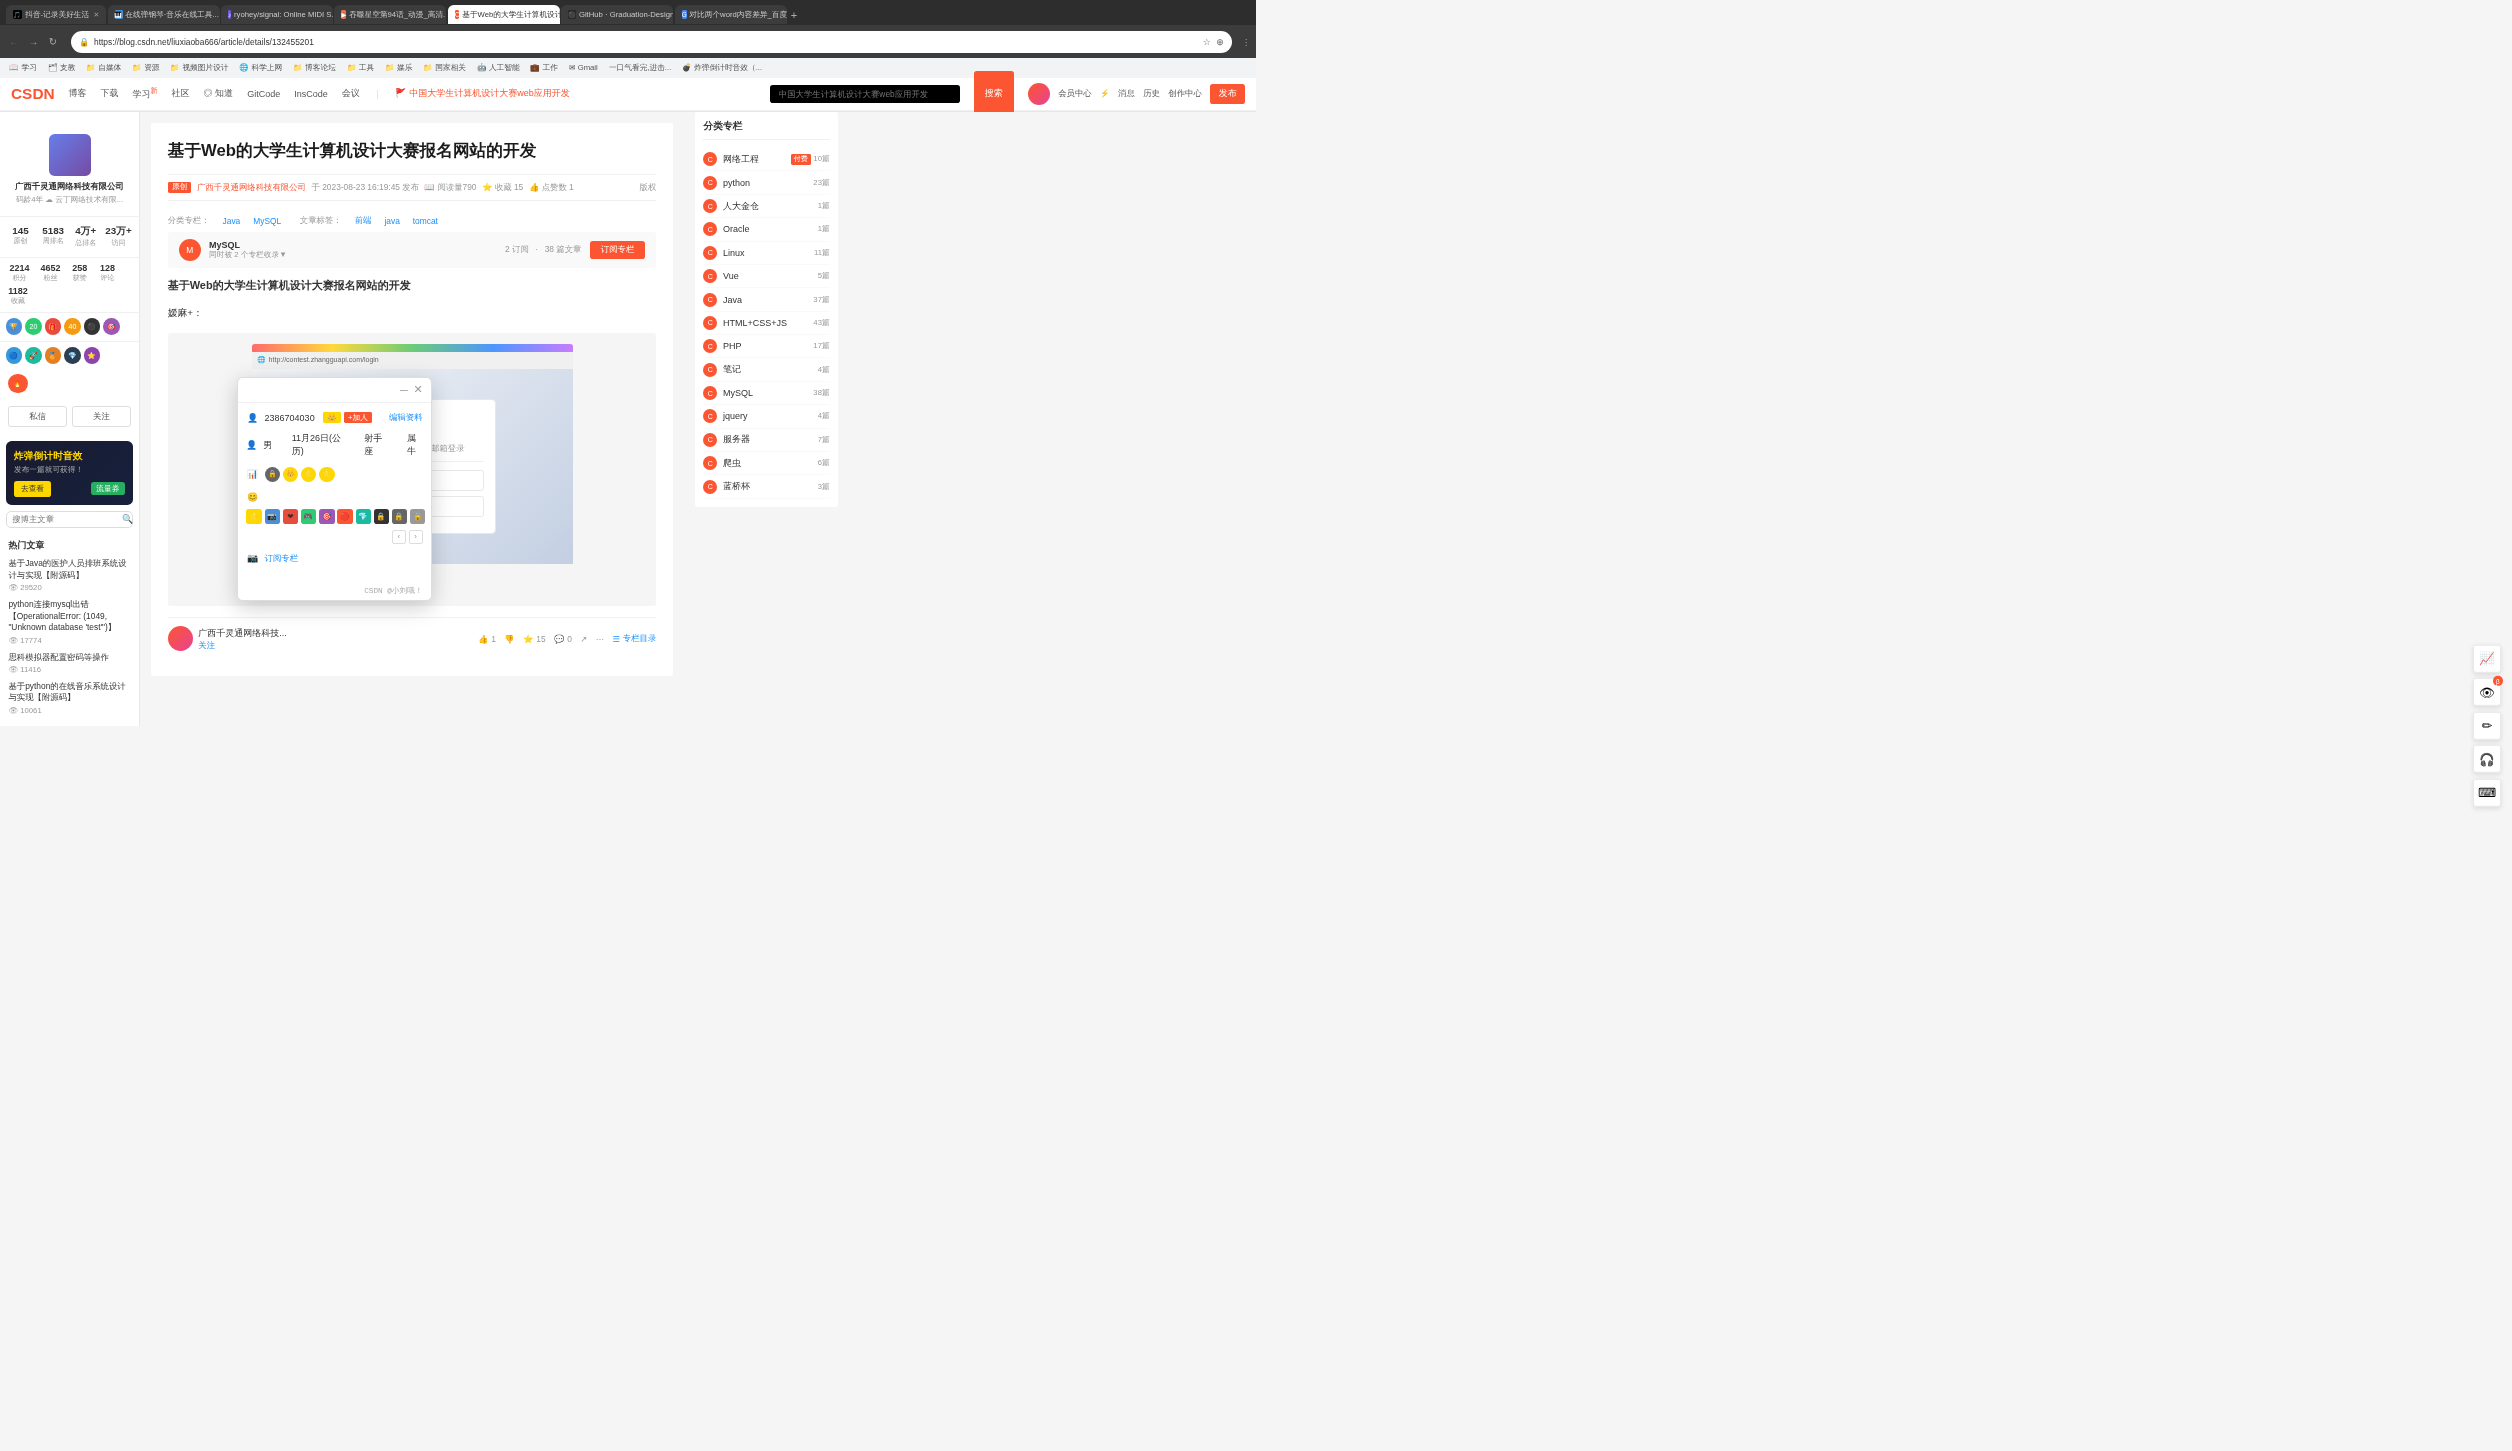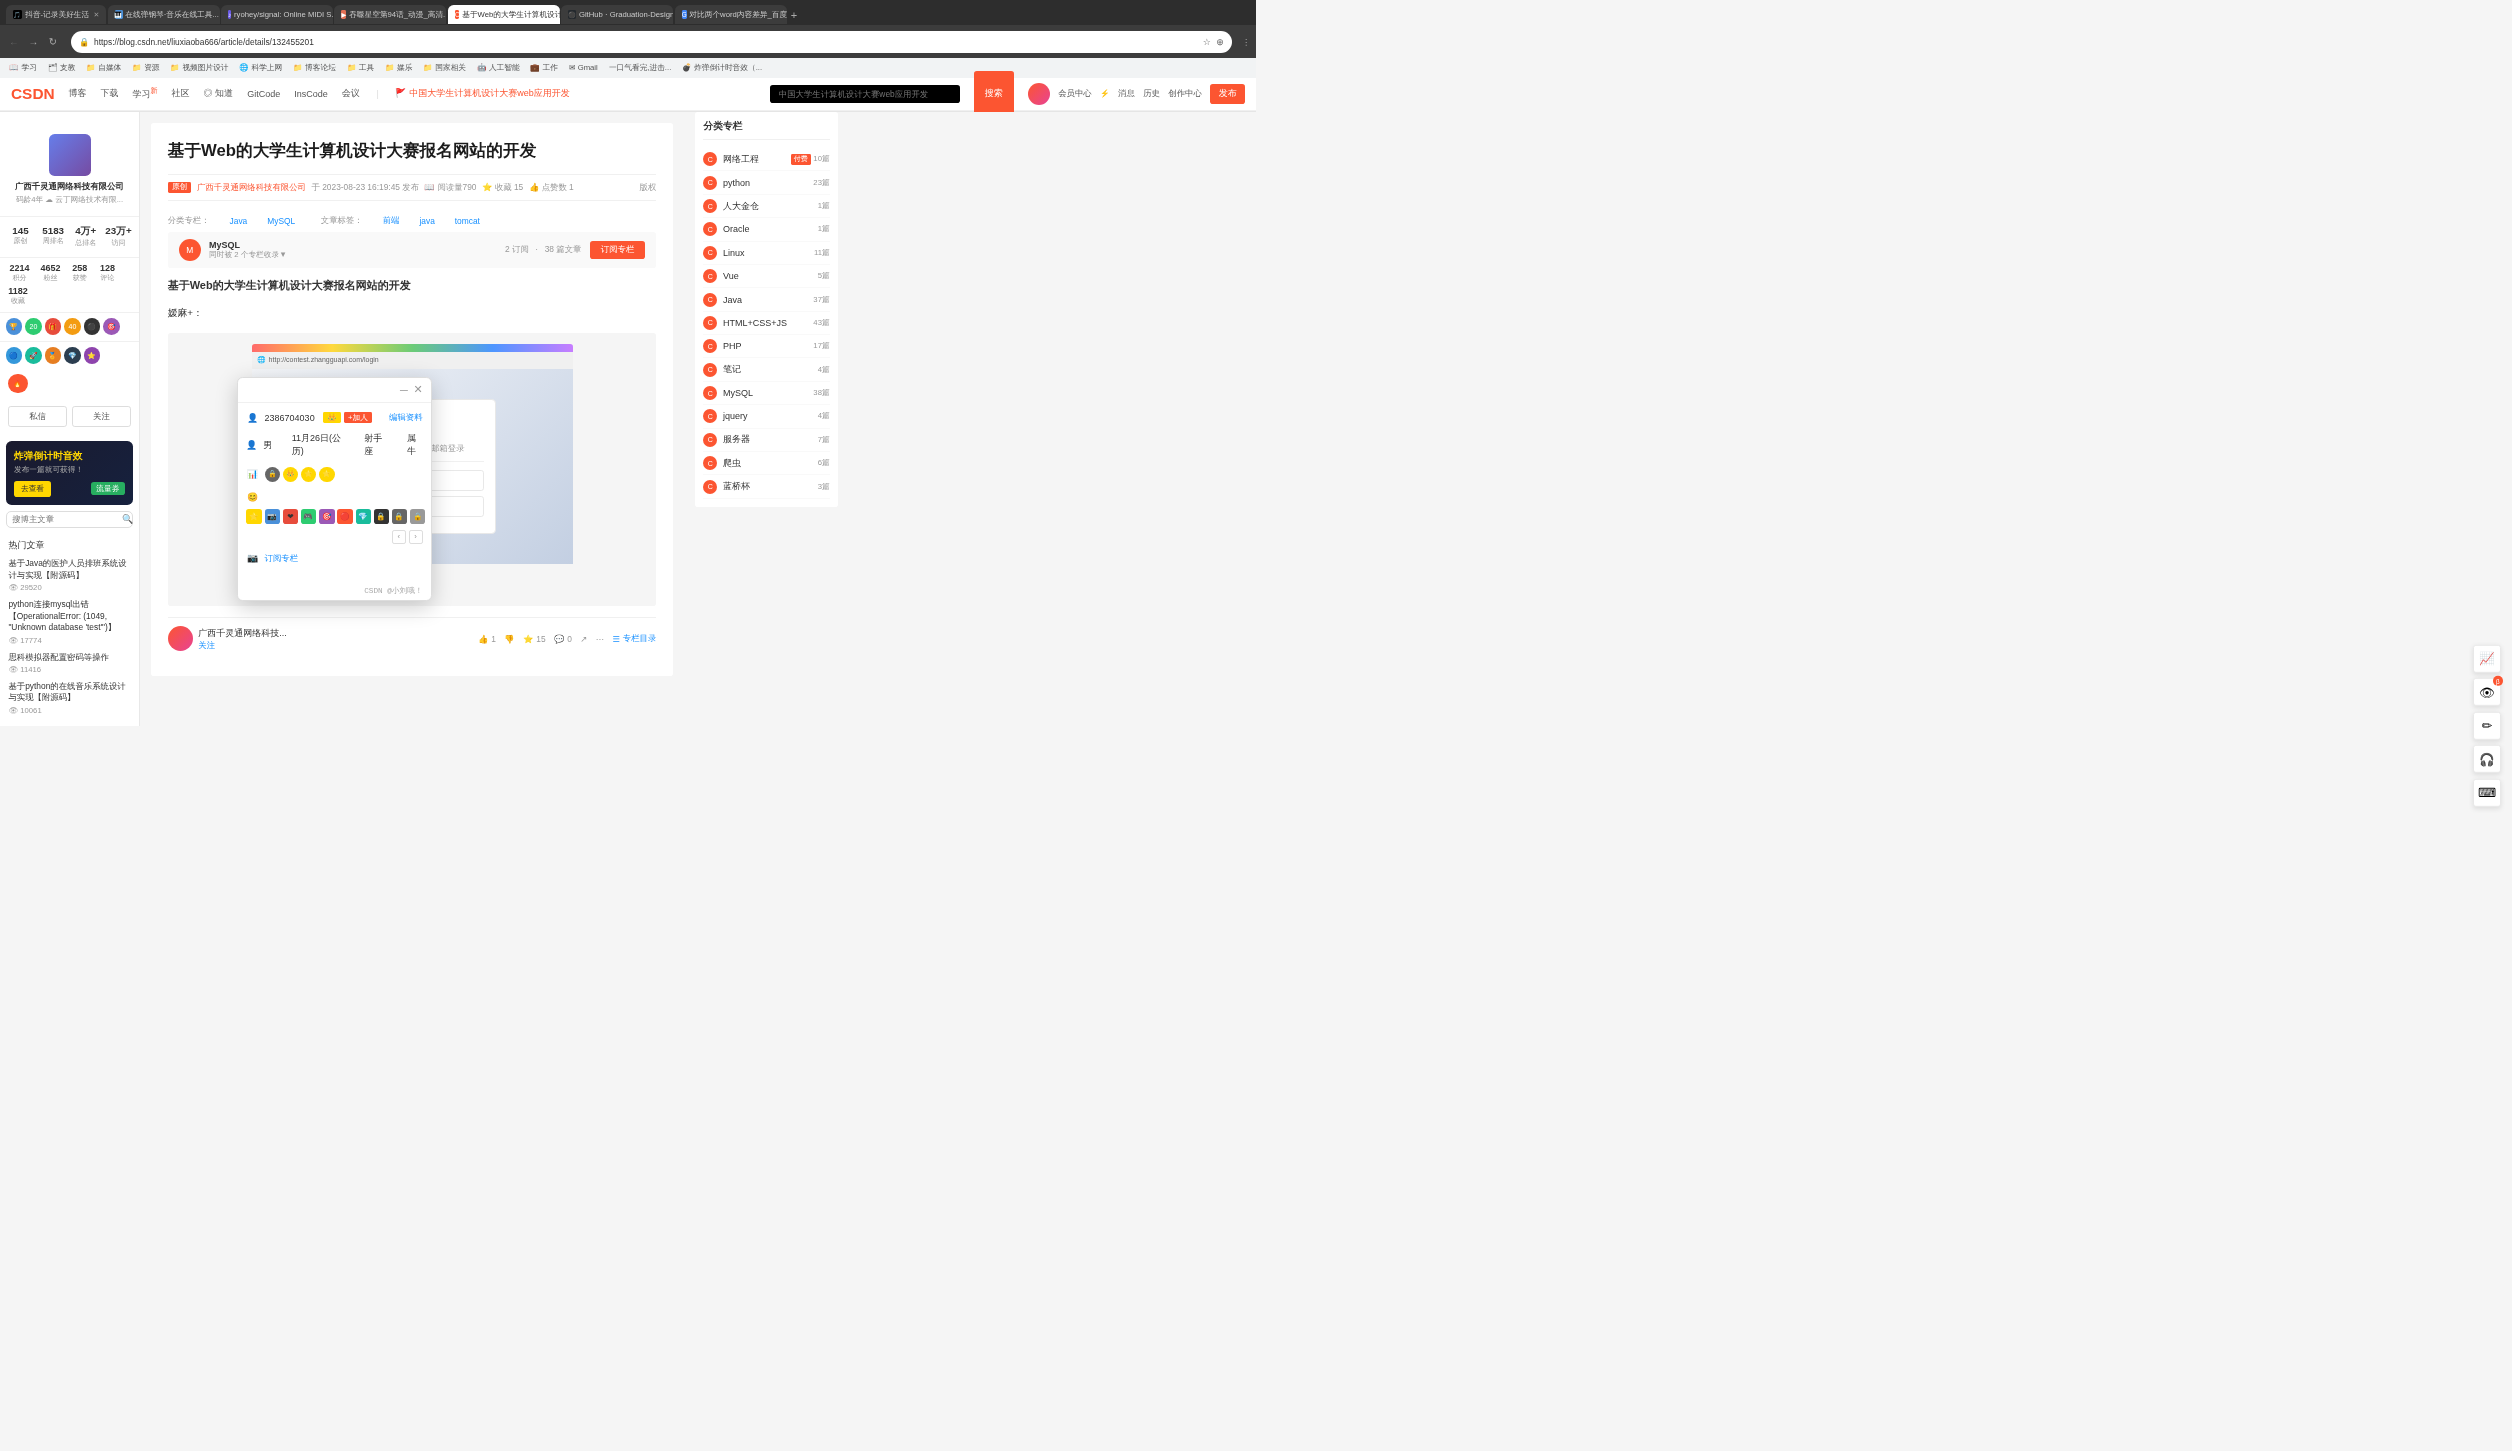--- a/index.html
+++ b/index.html
@@ -55,38 +55,38 @@
     .action-buttons { display: flex; gap: 5.6px; padding: 8.4px; }
     .btn-msg { flex: 1; padding: 4.2px; border: 0.7px solid #ddd; border-radius: 2.8px; text-align: center; font-size: 8.4px; color: #555; cursor: pointer; background: #fff; }
     .btn-follow { flex: 1; padding: 4.2px; border: 0.7px solid #ddd; border-radius: 2.8px; text-align: center; font-size: 8.4px; color: #555; cursor: pointer; background: #fff; }
     .ad-banner { margin: 5.6px; border-radius: 5.6px; background: linear-gradient(135deg, #1a1a2e, #16213e); padding: 8.4px; color: #fff; font-size: 7.7px; }
     .ad-title { font-size: 9.8px; font-weight: bold; color: #ffd700; margin-bottom: 2.8px; }
     .ad-sub { font-size: 7.7px; color: #aaa; margin-bottom: 5.6px; }
     .ad-btn { background: #ffd700; color: #333; border: none; border-radius: 2.8px; padding: 2.8px 7px; font-size: 7.7px; cursor: pointer; }
     .search-box { margin: 5.6px; display: flex; align-items: center; border: 0.7px solid #ddd; border-radius: 5px; padding: 2.8px 5.6px; }
     .search-box input { border: none; outline: none; font-size: 8.4px; flex: 1; }
     .hot-articles { padding: 5.6px 8.4px; }
-    .hot-title { font-size: 9px; font-weight: normal; color: #333; margin-bottom: 5.6px; }
+    .hot-title { font-size: 9px; font-weight: bold; color: #333; margin-bottom: 5.6px; }
     .hot-item { margin-bottom: 7px; }
     .hot-item-title { font-size: 8.4px; color: #333; line-height: 1.4; cursor: pointer; }
     .hot-item-meta { font-size: 7.7px; color: #999; margin-top: 1.4px; }
     
     
     .content-area { flex: 1; padding: 11px; max-width: 544px; }
     .article-container { background: #fff; border-radius: 2.8px; padding: 16.7px; }
     .article-title { font-size: 16.7px; font-weight: bold; color: #1c1c1c; margin-bottom: 11px; line-height: 1.4; }
     .article-meta { display: flex; align-items: center; flex-wrap: wrap; gap: 5.6px; padding: 7px 0; border-top: 0.7px solid #f0f0f0; border-bottom: 0.7px solid #f0f0f0; margin-bottom: 8.4px; }
     .original-badge { background: #fc5531; color: #fff; font-size: 7.7px; padding: 0.7px 4.2px; border-radius: 1.4px; }
     .meta-author { font-size: 8.4px; color: #fc5531; }
     .meta-time { font-size: 8.4px; color: #999; }
     .meta-views { font-size: 8.4px; color: #999; }
     .meta-collect { font-size: 8.4px; color: #999; }
     .meta-likes { font-size: 8.4px; color: #999; }
     .version-label { font-size: 8.4px; color: #999; margin-left: auto; }
-    .article-tags { display: flex; gap: 20px; padding: 5.6px 0; align-items: center; font-size: 8.4px; color: #999; }
+    .article-tags { display: flex; gap: 13px; padding: 5.6px 0; align-items: center; font-size: 8.4px; color: #999; }
     .tag { color: #1890ff; cursor: pointer; }
     .subscription-bar { display: flex; align-items: center; background: #f9f9f9; padding: 7px 11px; border-radius: 2.8px; margin-bottom: 8.4px; gap: 8.4px; }
     .sub-avatar { width: 22px; height: 22px; border-radius: 50%; background: #fc5531; display: flex; align-items: center; justify-content: center; color: #fff; font-size: 8.4px; }
     .sub-name { font-size: 9px; color: #333; font-weight: bold; }
     .sub-desc { font-size: 7.7px; color: #999; }
     .sub-stats { font-size: 8.4px; color: #999; margin-left: auto; }
     .sub-btn { background: #fc5531; color: #fff; border: none; border-radius: 2.8px; padding: 3.5px 11px; font-size: 8.4px; cursor: pointer; }
     
     .article-body { font-size: 9.8px; color: #333; line-height: 1.8; }
     .article-body h3 { font-size: 11px; font-weight: bold; margin: 8.4px 0; }

